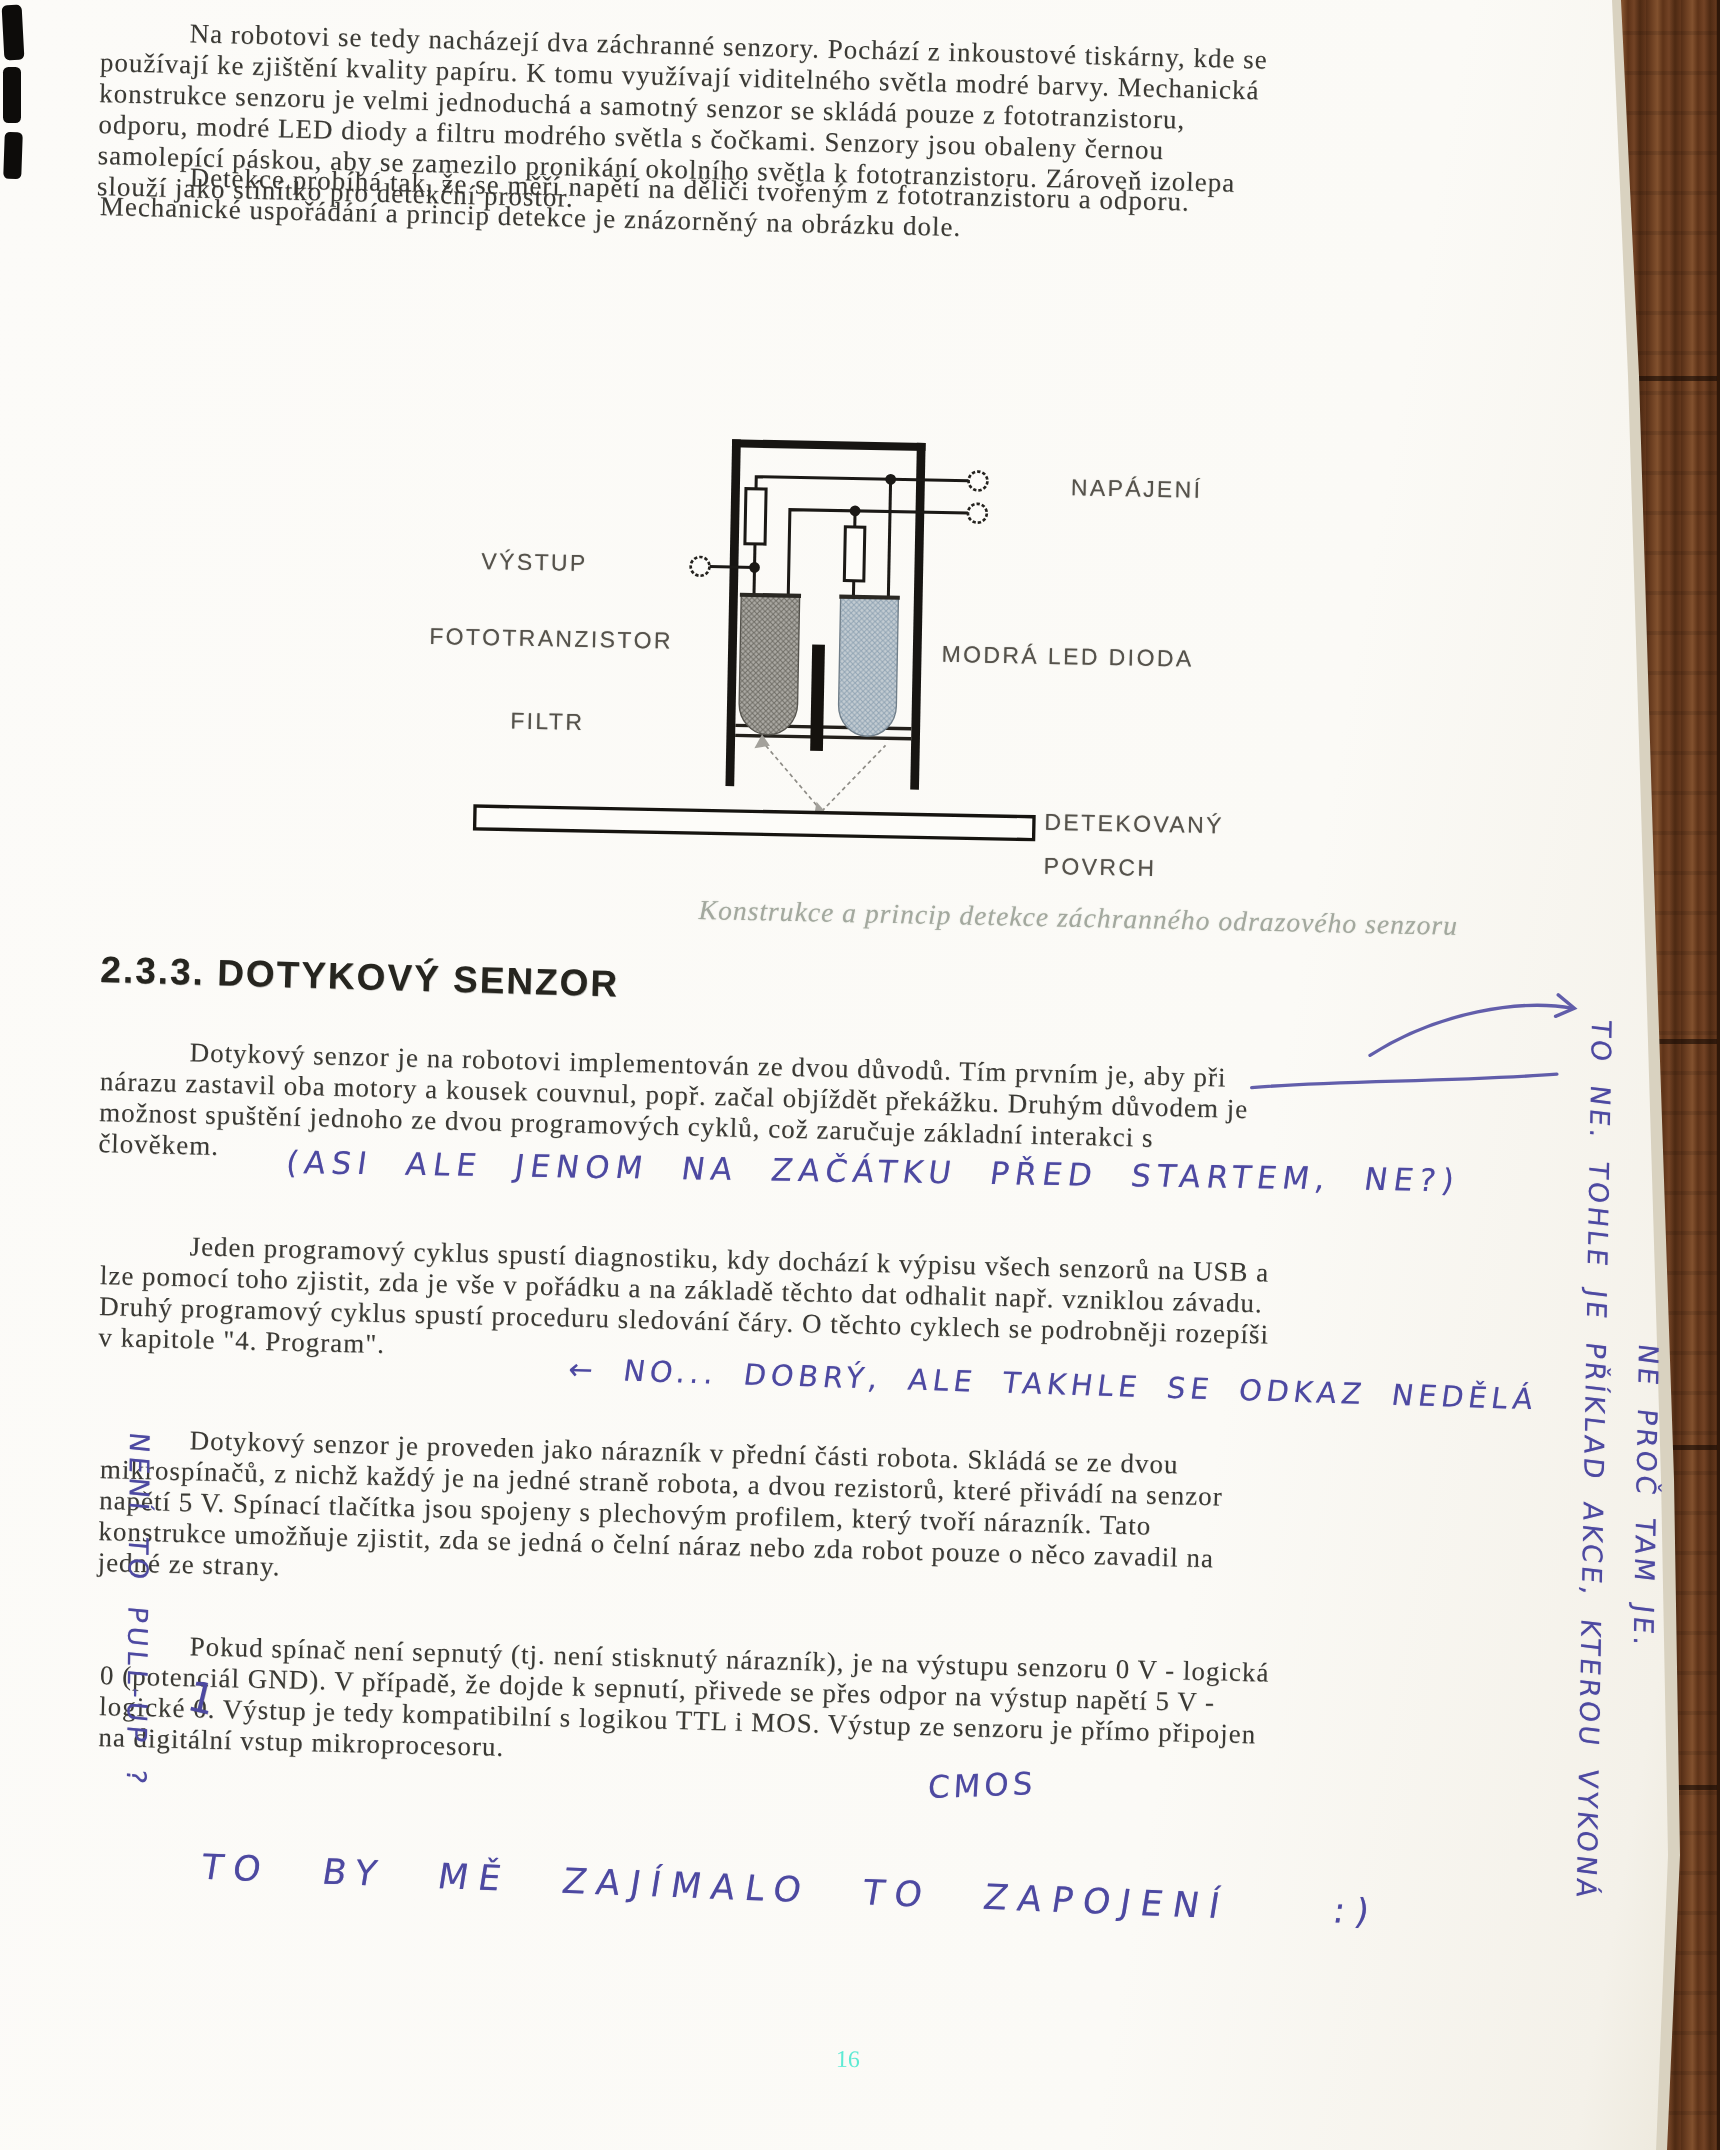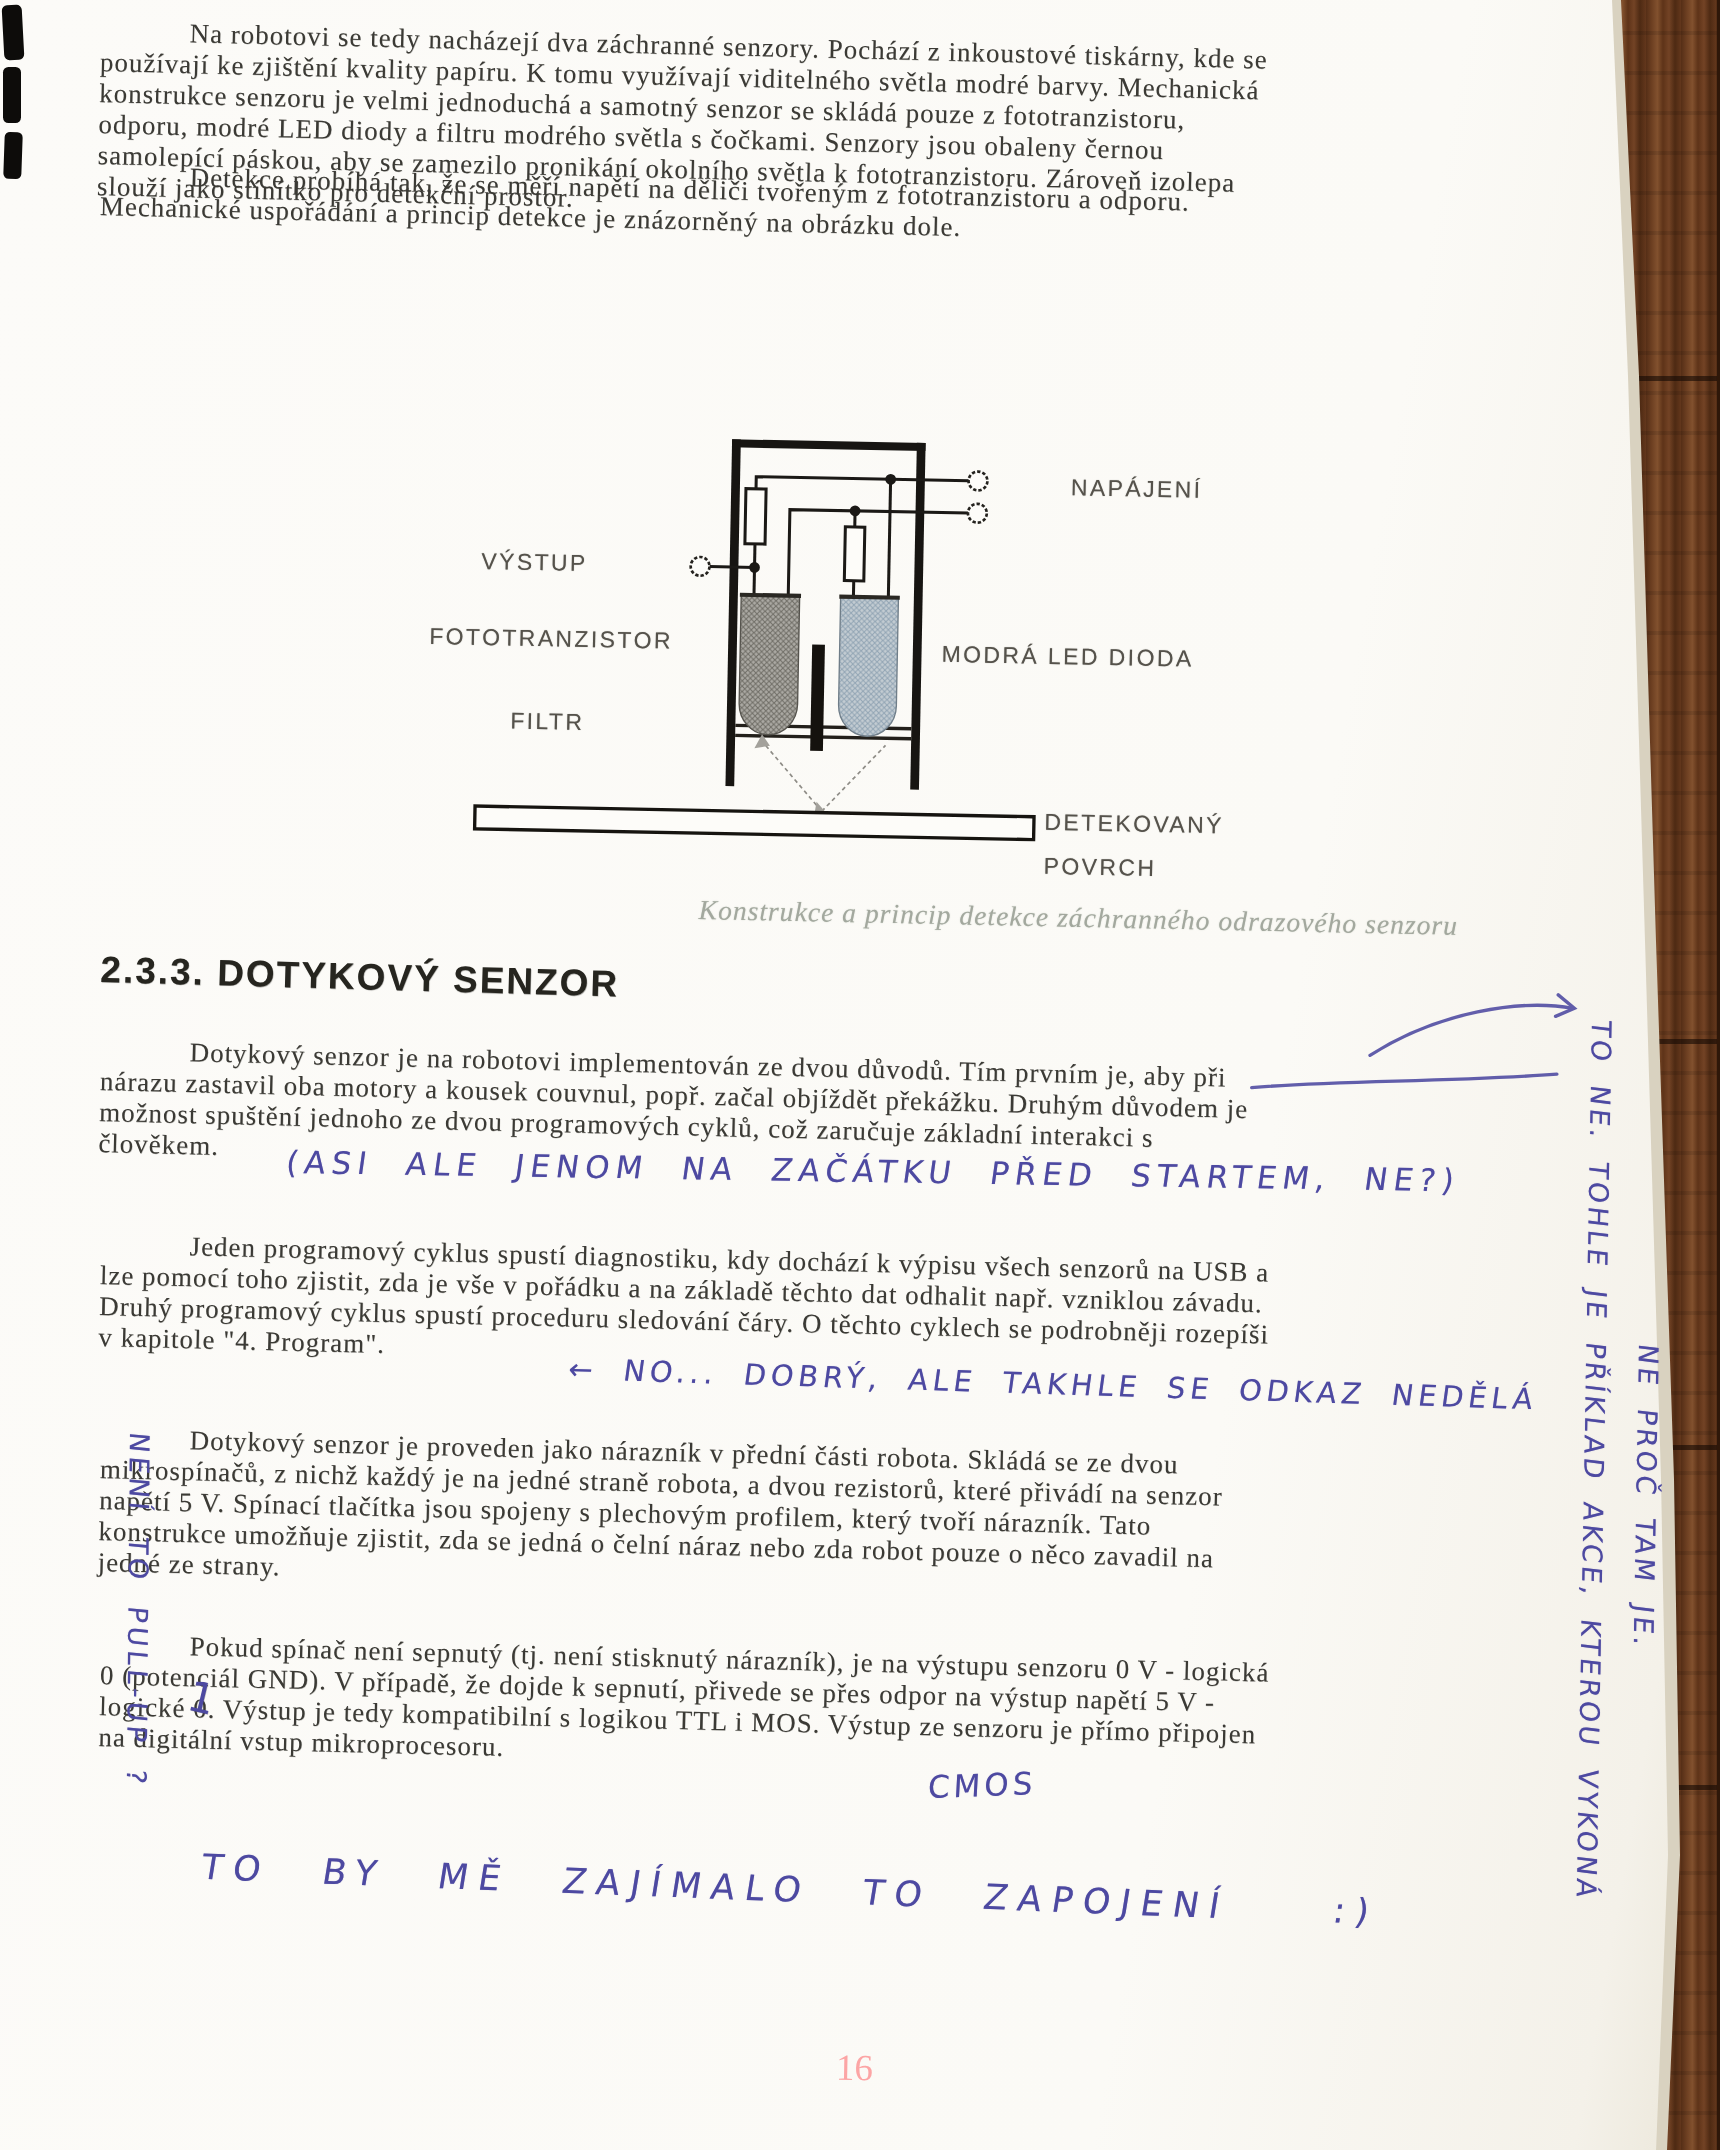--- a/index.html
+++ b/index.html
@@ -57,21 +57,21 @@
   .caption{
     position:absolute;left:699px;top:894px;
     font-style:italic;font-size:27.6px;letter-spacing:1px;
     color:#9aa095;opacity:.9;
     transform:rotate(1.2deg);transform-origin:0 0;
     text-shadow:0 0 1.3px rgba(150,160,148,.6);
     white-space:pre;
   }
   .pagenum{
     position:absolute;left:836px;top:2046px;
-    font-size:37px;color:#fca5a5;transform:rotate(1deg);
+    font-size:24px;color:#5eead4;transform:rotate(1deg);
   }
 
   
   .diagram{
     position:absolute;left:430px;top:422px;width:887px;height:531px;
     transform:rotate(1.1deg);transform-origin:0 0;
   }
   .diagram svg{position:absolute;left:0;top:0;}
   .dlabel{
     position:absolute;

